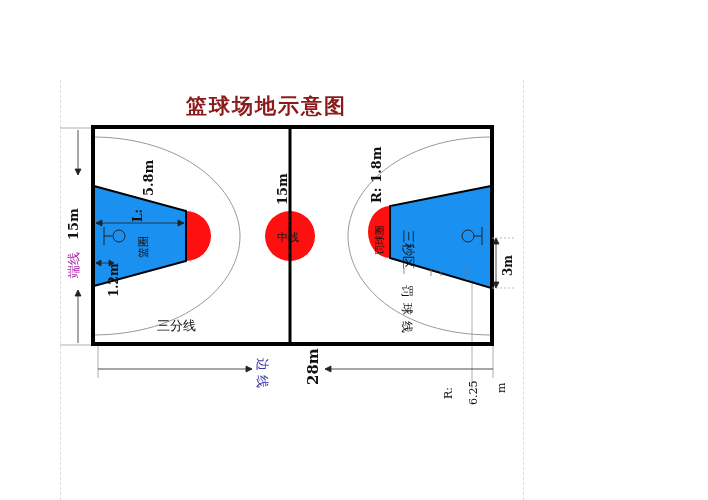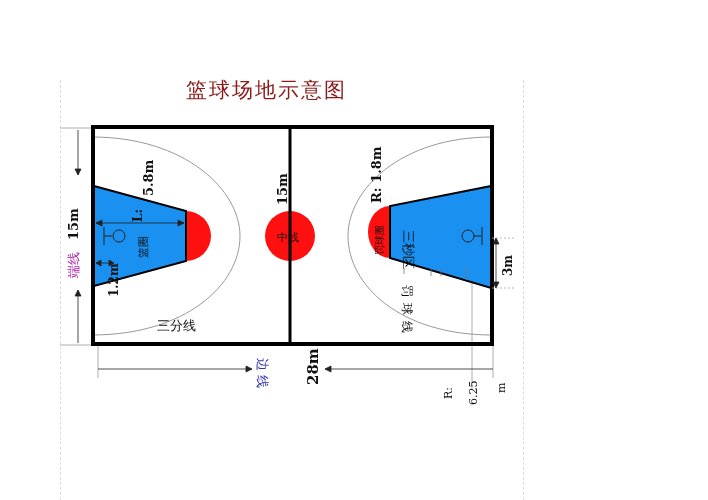--- a/index.html
+++ b/index.html
@@ -1,18 +1,18 @@
 <!DOCTYPE html>
 <html><head>
 <meta charset="utf-8">
 <style>
   html, body { margin: 0; padding: 0; background: #ffffff; }
   body { width: 708px; height: 500px; position: relative; overflow: hidden; font-family: "DejaVu Serif", serif; }
   .page-edge { position: absolute; top: 80px; bottom: 0; width: 0; border-left: 1px dashed #dcdcdc; }
-  .title { position: absolute; left: 186px; top: 76px; font-size: 21px; font-weight: normal; color: #8b1a1a; letter-spacing: 2px; font-family: "DejaVu Serif", serif; }
+  .title { position: absolute; left: 186px; top: 92px; font-size: 21px; font-weight: bold; color: #8b1a1a; letter-spacing: 2px; font-family: "DejaVu Serif", serif; }
   svg { position: absolute; left: 0; top: 0; }
   .t { font-family: "DejaVu Serif", "Liberation Serif", serif; }
 </style>
 </head>
 <body>
 
 <div class="page-edge" style="left:60px;"></div>
 <div class="page-edge" style="left:523px;"></div>
 
 <div class="title">篮球场地示意图</div>

